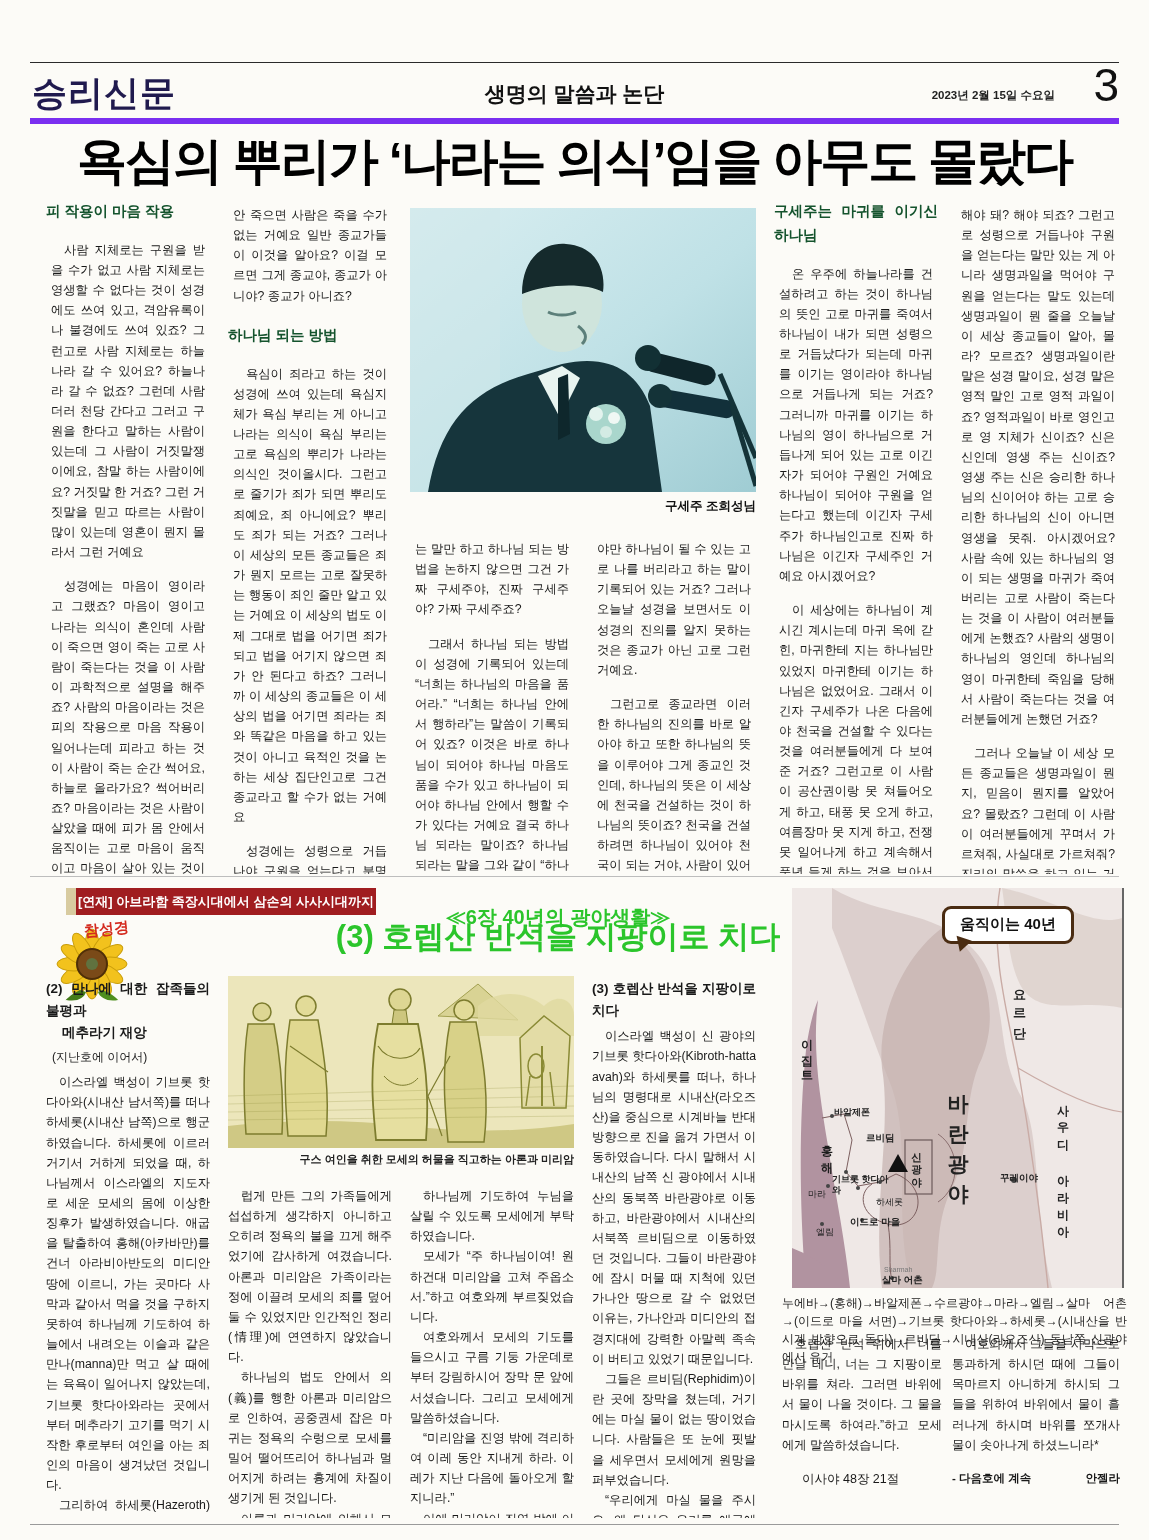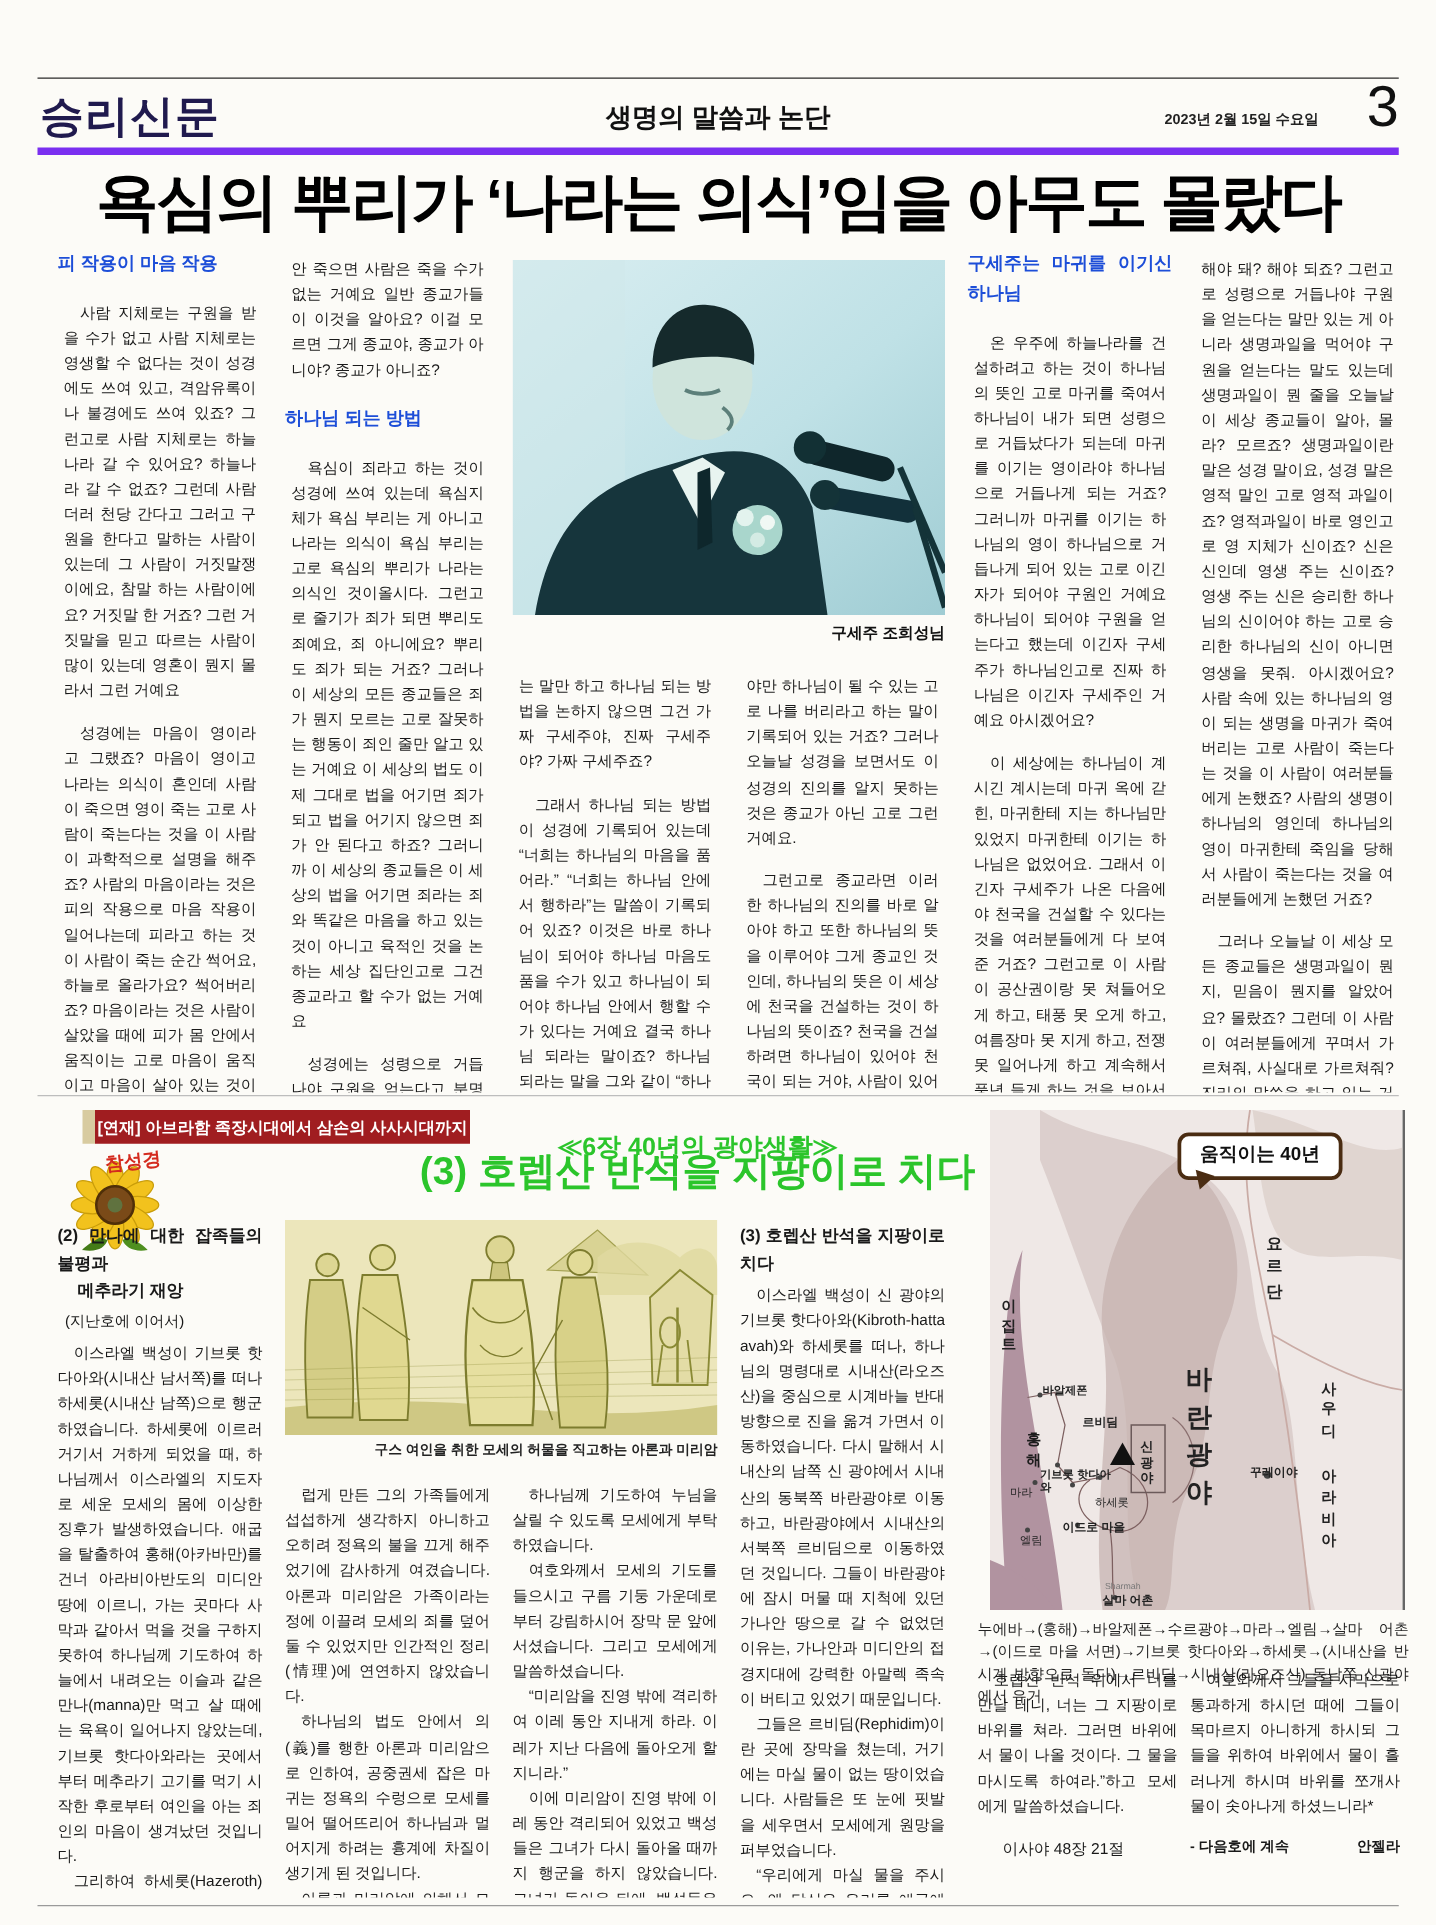--- a/index.html
+++ b/index.html
@@ -14,21 +14,21 @@
   .pagenum{left:1063px;top:58px;width:56px;text-align:right;font-size:46px;font-weight:500;color:#111;}
   .purplerule{left:30px;top:118px;width:1089px;height:6px;background:#7a2ff0;}
   .headline{left:0;top:128px;width:1149px;text-align:center;font-size:50px;font-weight:900;
             letter-spacing:-2px;color:#000;}
   
   .col{position:absolute;width:164px;text-align:justify;font-size:12.3px;line-height:1.64;
        overflow:hidden;word-break:break-all;color:#191919;}
   .col p{margin:5px;text-indent:13px;}
   .a1 .col p + p{margin-top:14px;}
   .col p.ni{text-indent:0;}
-  .colh{font-weight:bold;font-size:14.5px;text-indent:0;margin:0 0 16px 0;color:#1d4ed8;}
+  .colh{font-weight:bold;font-size:14.5px;text-indent:0;margin:0 0 16px 0;color:#14532d;}
   .colh.mid{margin-top:18px;}
   
   .photo{left:410px;top:208px;width:346px;height:284px;overflow:hidden;}
   .photocap{left:410px;top:498px;width:346px;text-align:right;font-size:12.5px;font-weight:bold;color:#111;}
   
   .midline{left:30px;top:876px;width:1089px;height:1px;background:#bdbdbd;}
   .botline{left:30px;top:1524px;width:1089px;height:1px;background:#9a9a9a;}
   
   .bannertab{left:66px;top:888px;width:10px;height:27px;background:#d8cba0;}
   .banner{left:76px;top:888px;width:300px;height:27px;background:#a01d20;color:#fff;
@@ -233,20 +233,21 @@
     <div class="abs illucap">구스 여인을 취한 모세의 허물을 직고하는 아론과 미리암</div>
 
     <div class="col" style="left:228px;top:1186px;height:332px;">
       <p class="ni">럽게 만든 그의 가족들에게 섭섭하게 생각하지 아니하고 오히려 정욕의 불을 끄게 해주었기에 감사하게 여겼습니다. 아론과 미리암은 가족이라는 정에 이끌려 모세의 죄를 덮어둘 수 있었지만 인간적인 정리(情理)에 연연하지 않았습니다.</p>
       <p>하나님의 법도 안에서 의(義)를 행한 아론과 미리암으로 인하여, 공중권세 잡은 마귀는 정욕의 수렁으로 모세를 밀어 떨어뜨리어 하나님과 멀어지게 하려는 흉계에 차질이 생기게 된 것입니다.</p>
       <p>아론과 미리암에 의해서 모세가 하나님 앞에 바로 서게 되자, 마귀는 몹시 분하여 그들에게 문둥병이라는 재앙을 내렸습니다. 마귀의 재앙은 아론에게는 범접치 못하고 미리암에게만 미쳤습니다. 아론이 누님 미리암이 문둥병에 걸려 피부가 눈처럼 하얗게 된 것을 보고, 그가</p>
     </div>
 
     <div class="col" style="left:410px;top:1186px;height:332px;">
       <p class="ni">하나님께 기도하여 누님을 살릴 수 있도록 모세에게 부탁하였습니다.</p>
+      <p>모세가 “주 하나님이여! 원하건대 미리암을 고쳐 주옵소서.”하고 여호와께 부르짖었습니다.</p>
       <p>여호와께서 모세의 기도를 들으시고 구름 기둥 가운데로부터 강림하시어 장막 문 앞에 서셨습니다. 그리고 모세에게 말씀하셨습니다.</p>
       <p>“미리암을 진영 밖에 격리하여 이레 동안 지내게 하라. 이레가 지난 다음에 돌아오게 할지니라.”</p>
       <p>이에 미리암이 진영 밖에 이레 동안 격리되어 있었고 백성들은 그녀가 다시 돌아올 때까지 행군을 하지 않았습니다. 그녀가 돌아온 뒤에, 백성들은 하세롯에서 떠나 바란 광야에 이르러 진을 쳤습니다.</p>
     </div>
 
     <div class="col" style="left:592px;top:978px;height:540px;">
       <div class="s2h1" style="margin-bottom:4px;">(3) 호렙산 반석을 지팡이로 치다</div>
       <p>이스라엘 백성이 신 광야의 기브롯 핫다아와(Kibroth-hattaavah)와 하세롯를 떠나, 하나님의 명령대로 시내산(라오즈산)을 중심으로 시계바늘 반대방향으로 진을 옮겨 가면서 이동하였습니다. 다시 말해서 시내산의 남쪽 신 광야에서 시내산의 동북쪽 바란광야로 이동하고, 바란광야에서 시내산의 서북쪽 르비딤으로 이동하였던 것입니다. 그들이 바란광야에 잠시 머물 때 지척에 있던 가나안 땅으로 갈 수 없었던 이유는, 가나안과 미디안의 접경지대에 강력한 아말렉 족속이 버티고 있었기 때문입니다.</p>
       <p>그들은 르비딤(Rephidim)이란 곳에 장막을 쳤는데, 거기에는 마실 물이 없는 땅이었습니다. 사람들은 또 눈에 핏발을 세우면서 모세에게 원망을 퍼부었습니다.</p>
       <p>“우리에게 마실 물을 주시오. 왜 당신은 우리를 애굽에서 데리고 나와 이런 곳에서 우리와 우리 자녀와 우리 가축이 목말라 죽게 하느냐!”</p>

